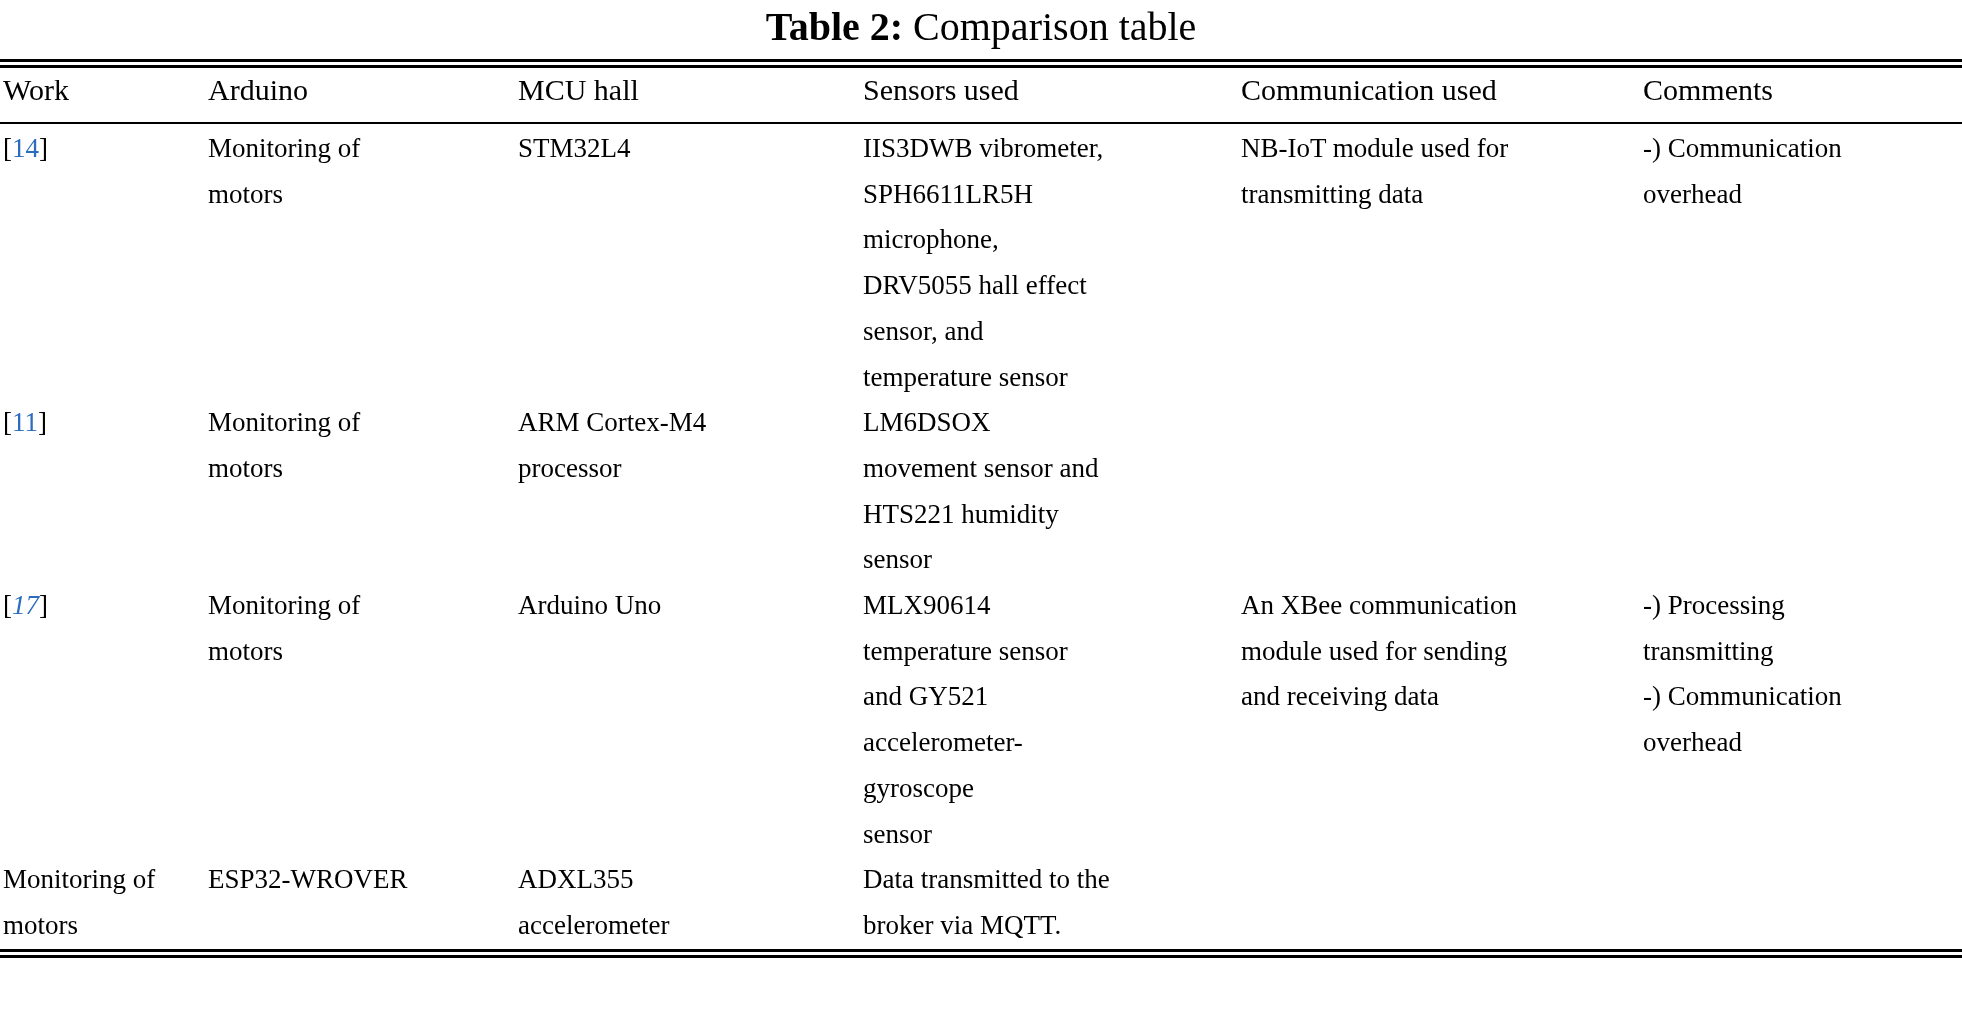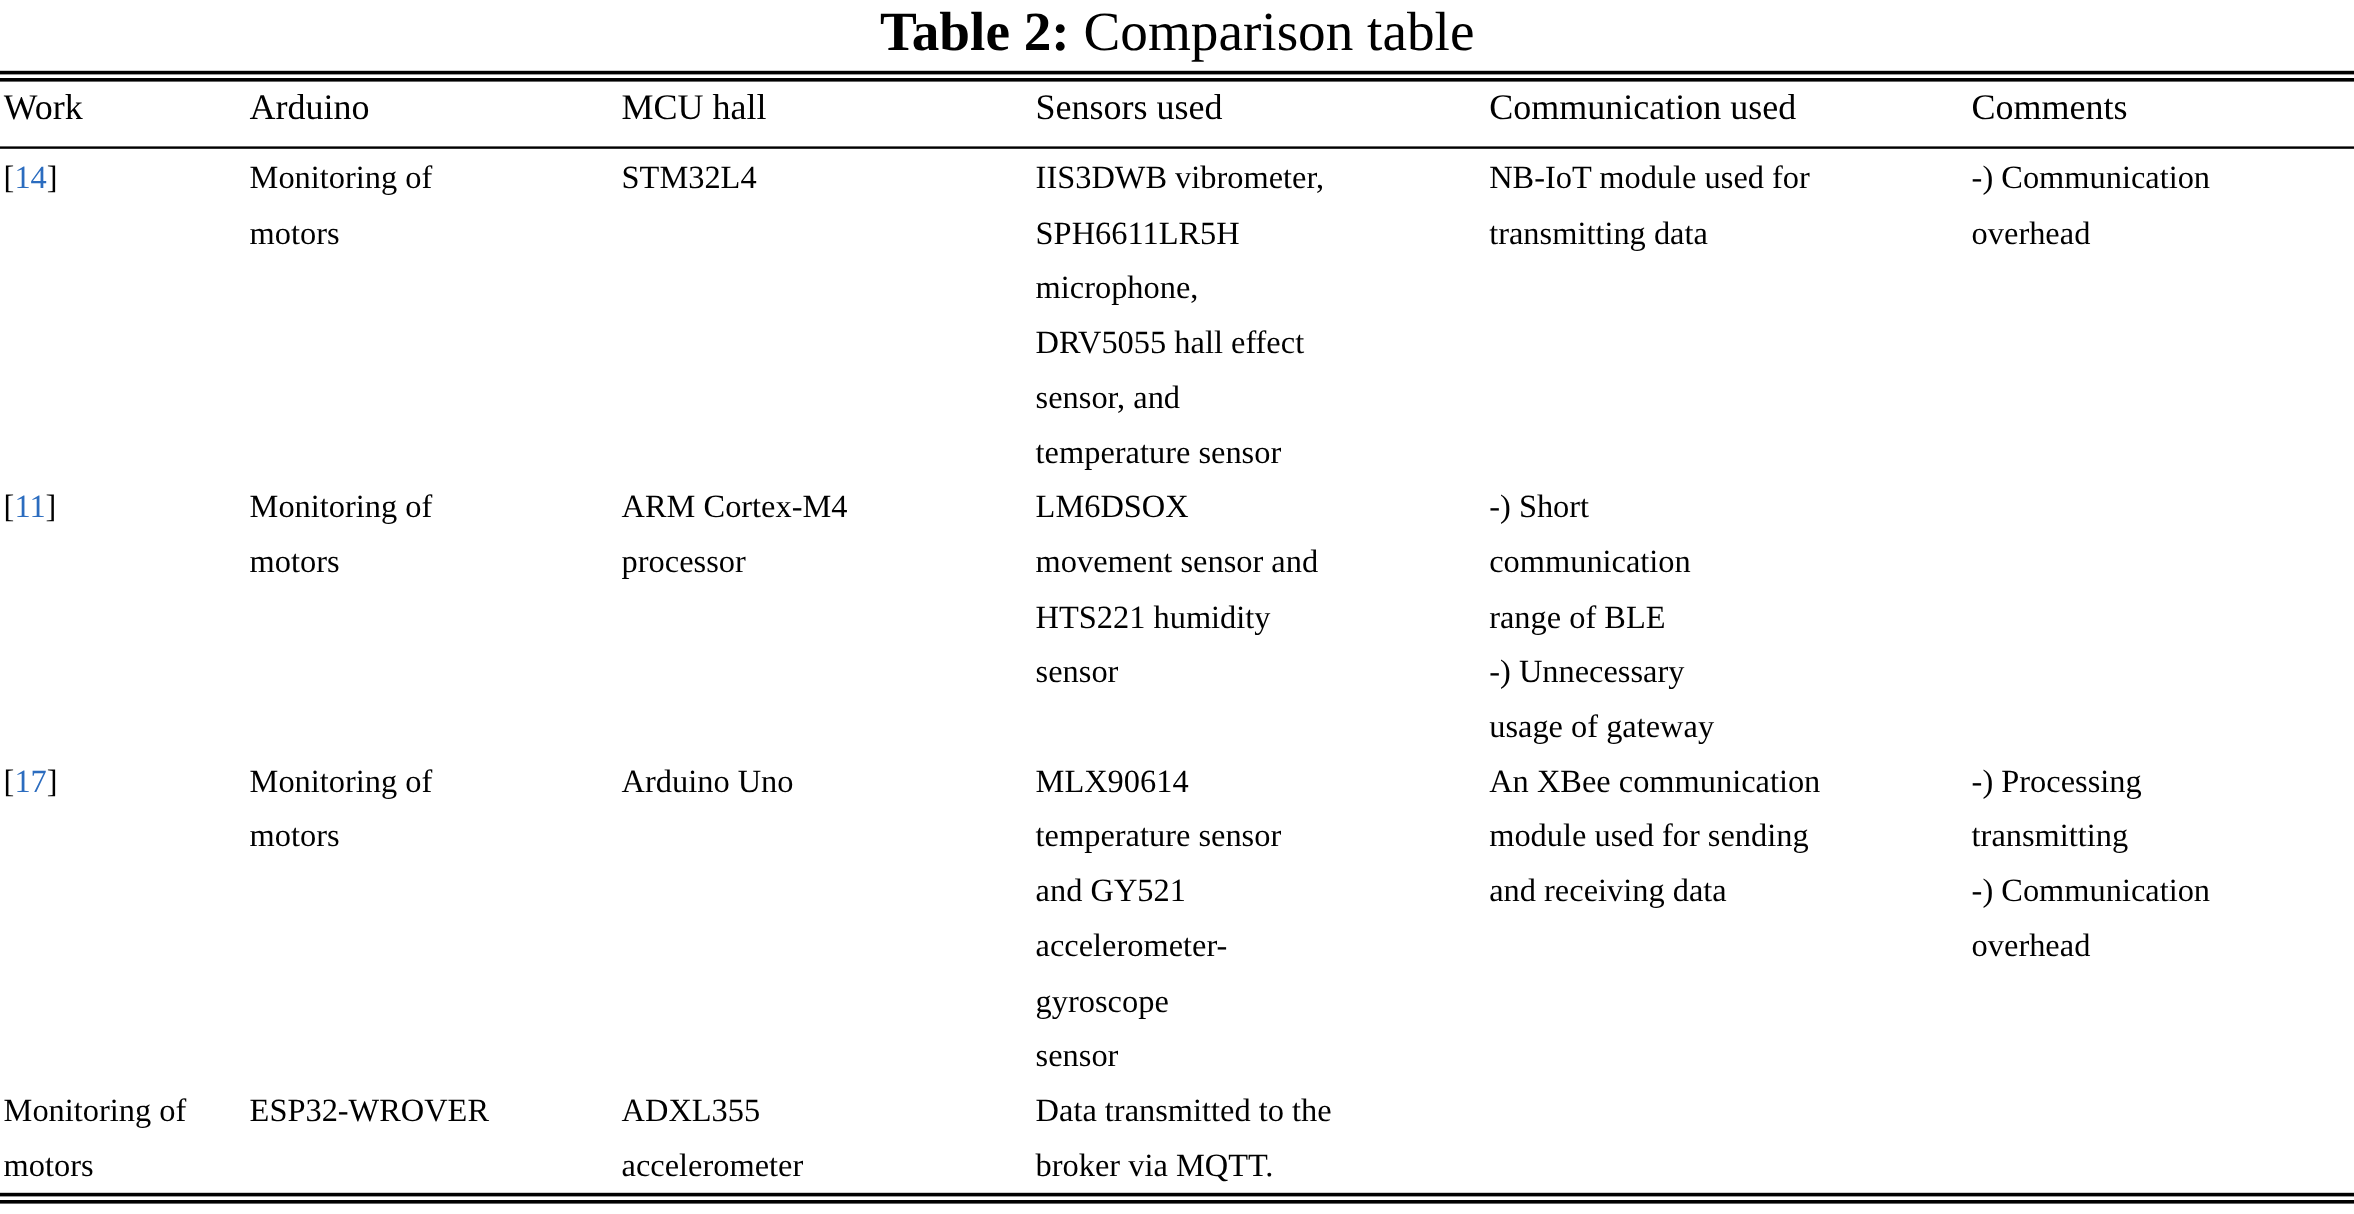--- a/index.html
+++ b/index.html
@@ -13,21 +13,21 @@
     height: 1012px;
     background: #ffffff;
     font-family: "Liberation Serif", "DejaVu Serif", serif;
     color: #000000;
     overflow: hidden;
   }
   .caption {
     padding-top: 2px;
     height: 50px;
     line-height: 50px;
-    font-size: 46px;
+    font-size: 40px;
     text-align: center;
     white-space: nowrap;
   }
   .caption .cap-label {
     font-weight: bold;
   }
   .rule-double {
     height: 3px;
     border-top: 3px solid #000;
     border-bottom: 3px solid #000;
@@ -108,28 +108,23 @@
       <div class="grid">
         <div class="cell">[<a class="ref" style="color: rgb(43, 108, 191);">11</a>]</div>
         <div class="cell">Monitoring of
 motors</div>
         <div class="cell">ARM Cortex-M4
 processor</div>
         <div class="cell">LM6DSOX
 movement sensor and
 HTS221 humidity
 sensor</div>
-        <div class="cell">-) Short
-communication
-range of BLE
--) Unnecessary
-usage of gateway</div>
       </div>
       <div class="grid">
-        <div class="cell">[<a class="ref" style="color: rgb(43, 108, 191);">17</a>]</div>
+        <div class="cell">[<a class="ref" style="color: rgb(43, 108, 191); font-style: italic;">17</a>]</div>
         <div class="cell">Monitoring of
 motors</div>
         <div class="cell">Arduino Uno</div>
         <div class="cell">MLX90614
 temperature sensor
 and GY521
 accelerometer-
 gyroscope
 sensor</div>
         <div class="cell">An XBee communication

